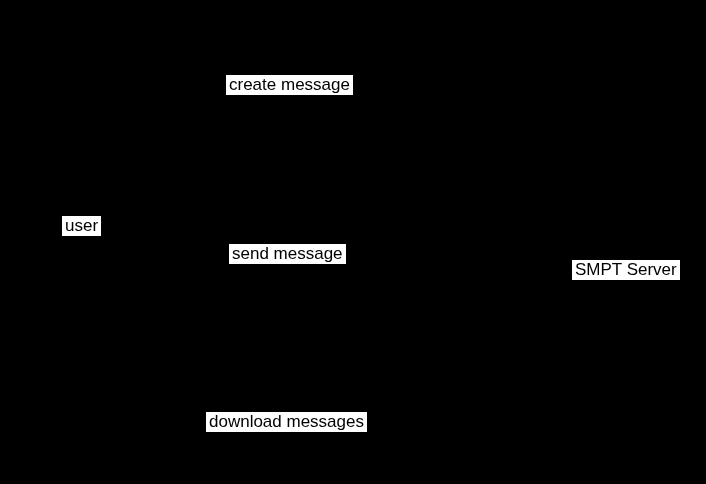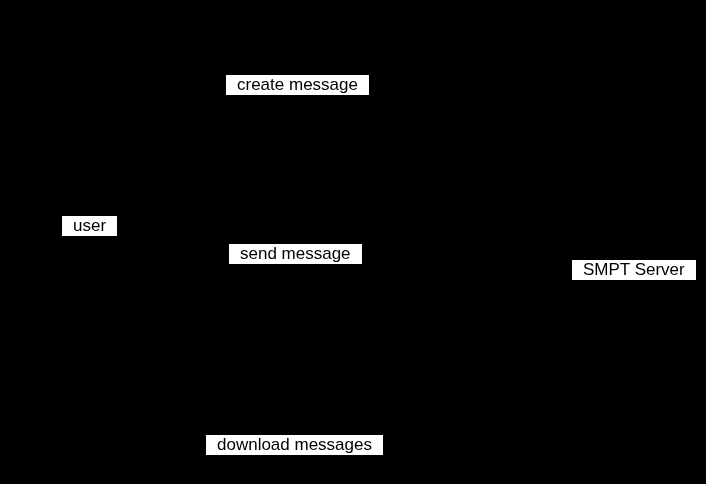--- a/index.html
+++ b/index.html
@@ -20,33 +20,33 @@
     font-family: "Liberation Sans", sans-serif;
   }
   .node-label {
     position: absolute;
     display: inline-block;
     background: #ffffff;
     color: #000000;
     font-size: 17px;
     line-height: 20px;
     height: 20px;
-    padding: 0 11px;
+    padding: 0 3px;
     white-space: nowrap;
   }
 </style>
 </head>
 <body>
 
 <div class="diagram-canvas">
 
   <span class="node-label" style="left:226px; top:75px;">create message</span>
 
   <span class="node-label" style="left:62px; top:216px;">user</span>
 
   <span class="node-label" style="left:229px; top:244px;">send message</span>
 
   <span class="node-label" style="left:572px; top:260px;">SMPT Server</span>
 
-  <span class="node-label" style="left:206px; top:412px;margin-top:23px;">download messages</span>
+  <span class="node-label" style="left:206px; top:412px;">download messages</span>
 
 
 </div>
 
 </body></html>

